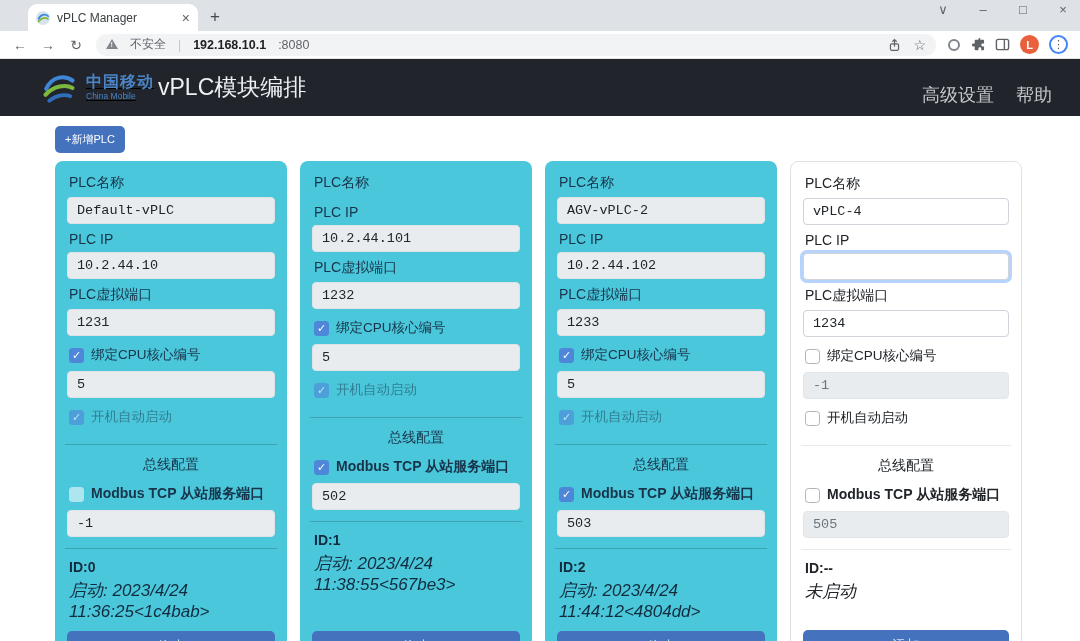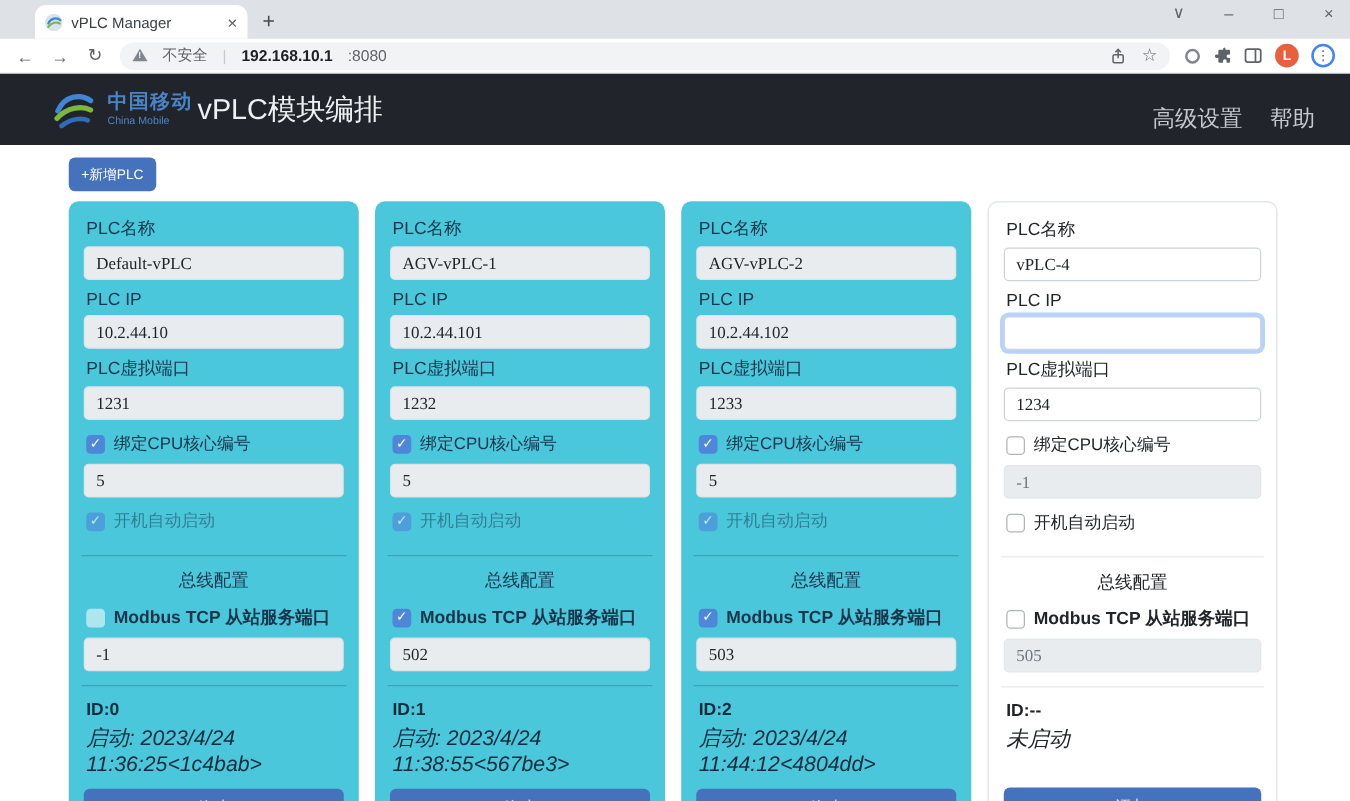--- a/index.html
+++ b/index.html
@@ -33,40 +33,40 @@
   .star { font-size: 14px; color: #5f6368; }
   .bar-right { display: flex; align-items: center; gap: 10px; padding: 0 4px; }
   .ring-ico { width: 12px; height: 12px; border: 2px solid #80868b; border-radius: 50%; cursor: pointer; }
   .avatar { width: 19px; height: 19px; border-radius: 50%; background: #e8613c; color: #fff; font-size: 11px;
     display: flex; align-items: center; justify-content: center; font-weight: bold; cursor: pointer; }
   .menu-dots { width: 19px; height: 19px; border: 2px solid #4285f4; border-radius: 50%; color: #5f6368;
     font-size: 11px; display: flex; align-items: center; justify-content: center; cursor: pointer; }
 
   
   .app-header { height: 57px; background: #21252b; display: flex; align-items: center; padding: 0 28px 0 40px; }
-  .brand { display: flex; flex-direction: column; line-height: 1; margin-left: 8px; }
+  .brand { display: flex; flex-direction: column; line-height: 1; margin-left: 8px; text-decoration: underline; }
   .brand-cn { color: #4a84c6; font-size: 16px; font-weight: bold; letter-spacing: 1px; }
   .brand-en { color: #4a84c6; font-size: 8.5px; margin-top: 2px; }
   .app-title { color: #eef1f4; font-size: 23px; font-weight: 500; margin-left: 4px; }
   .header-nav { margin-left: auto; display: flex; gap: 22px; }
   .header-nav span { color: #c3c8cd; font-size: 18px; cursor: pointer; margin-top: 14px; }
 
   
   .content { padding: 10px 0 0 55px; background: #fff; }
   .add-btn { background: #4472bd; color: #fff; border: none; border-radius: 5px; font-size: 11px;
     padding: 6px 10px; cursor: pointer; font-family: inherit; }
   .cards { display: flex; gap: 13px; margin-top: 8px; }
   .card { width: 232px; border-radius: 8px; padding: 13px 12px 14px 12px; display: flex; flex-direction: column; }
   .card.cyan { background: #4bc7db; }
   .card.white { background: #fff; border: 1px solid #dee2e6; }
 
   .f-label { font-size: 14px; color: #17344a; margin: 7px 0 5px 2px; }
   .card.white .f-label { color: #212529; }
   .inp { width: 100%; height: 27px; border-radius: 4px; border: 1px solid #dfe3e6; background: #e9ecef;
-    font-size: 13.5px; color: #212529; padding: 0 9px; font-family: Liberation Serif, serif; }
+    font-size: 13.5px; color: #212529; padding: 0 9px; font-family: Liberation Mono, monospace; }
   .card.white .inp.editable { background: #fff; border-color: #ced4da; }
   .inp.focused { background: #fff; border-color: #86b7fe; box-shadow: 0 0 0 3px rgba(13,110,253,.3); outline: none; }
   .inp.disabled { color: #6c757d; background: #e9ecef; border-color: #e3e6e9; }
 
   .cb-row { display: flex; align-items: center; gap: 7px; margin: 10px 0 7px 2px; }
   .cb { width: 15px; height: 15px; border-radius: 3.5px; display: inline-flex; align-items: center;
     justify-content: center; flex: 0 0 15px; cursor: pointer; }
   .cb .check-glyph { color: #fff; font-size: 11px; line-height: 1; }
   .cb[data-checked="true"] { background: #4e86d8; }
   .cb[data-checked="false"] .check-glyph { visibility: hidden; }
@@ -209,21 +209,20 @@
       </div>
       <input class="inp" readonly="" value="-1" style="">
       <hr class="divider">
       <div class="id-line">ID:0</div>
       <div class="status-line">启动: 2023/4/24 11:36:25&lt;1c4bab&gt;</div>
       <button class="action-btn">停止</button>
     </div>
 
     <div class="card cyan">
       <div class="f-label" style="margin-top:0">PLC名称</div>
-      <input class="inp" readonly="" value="AGV-vPLC-1" style="">
       <div class="f-label">PLC IP</div>
       <input class="inp" readonly="" value="10.2.44.101" style="">
       <div class="f-label">PLC虚拟端口</div>
       <input class="inp" readonly="" value="1232" style="">
       <div class="cb-row">
         <span class="cb" data-checked="true">
             <span class="check-glyph">✓</span>
           </span>
         <span class="cb-label">绑定CPU核心编号</span>
       </div>

